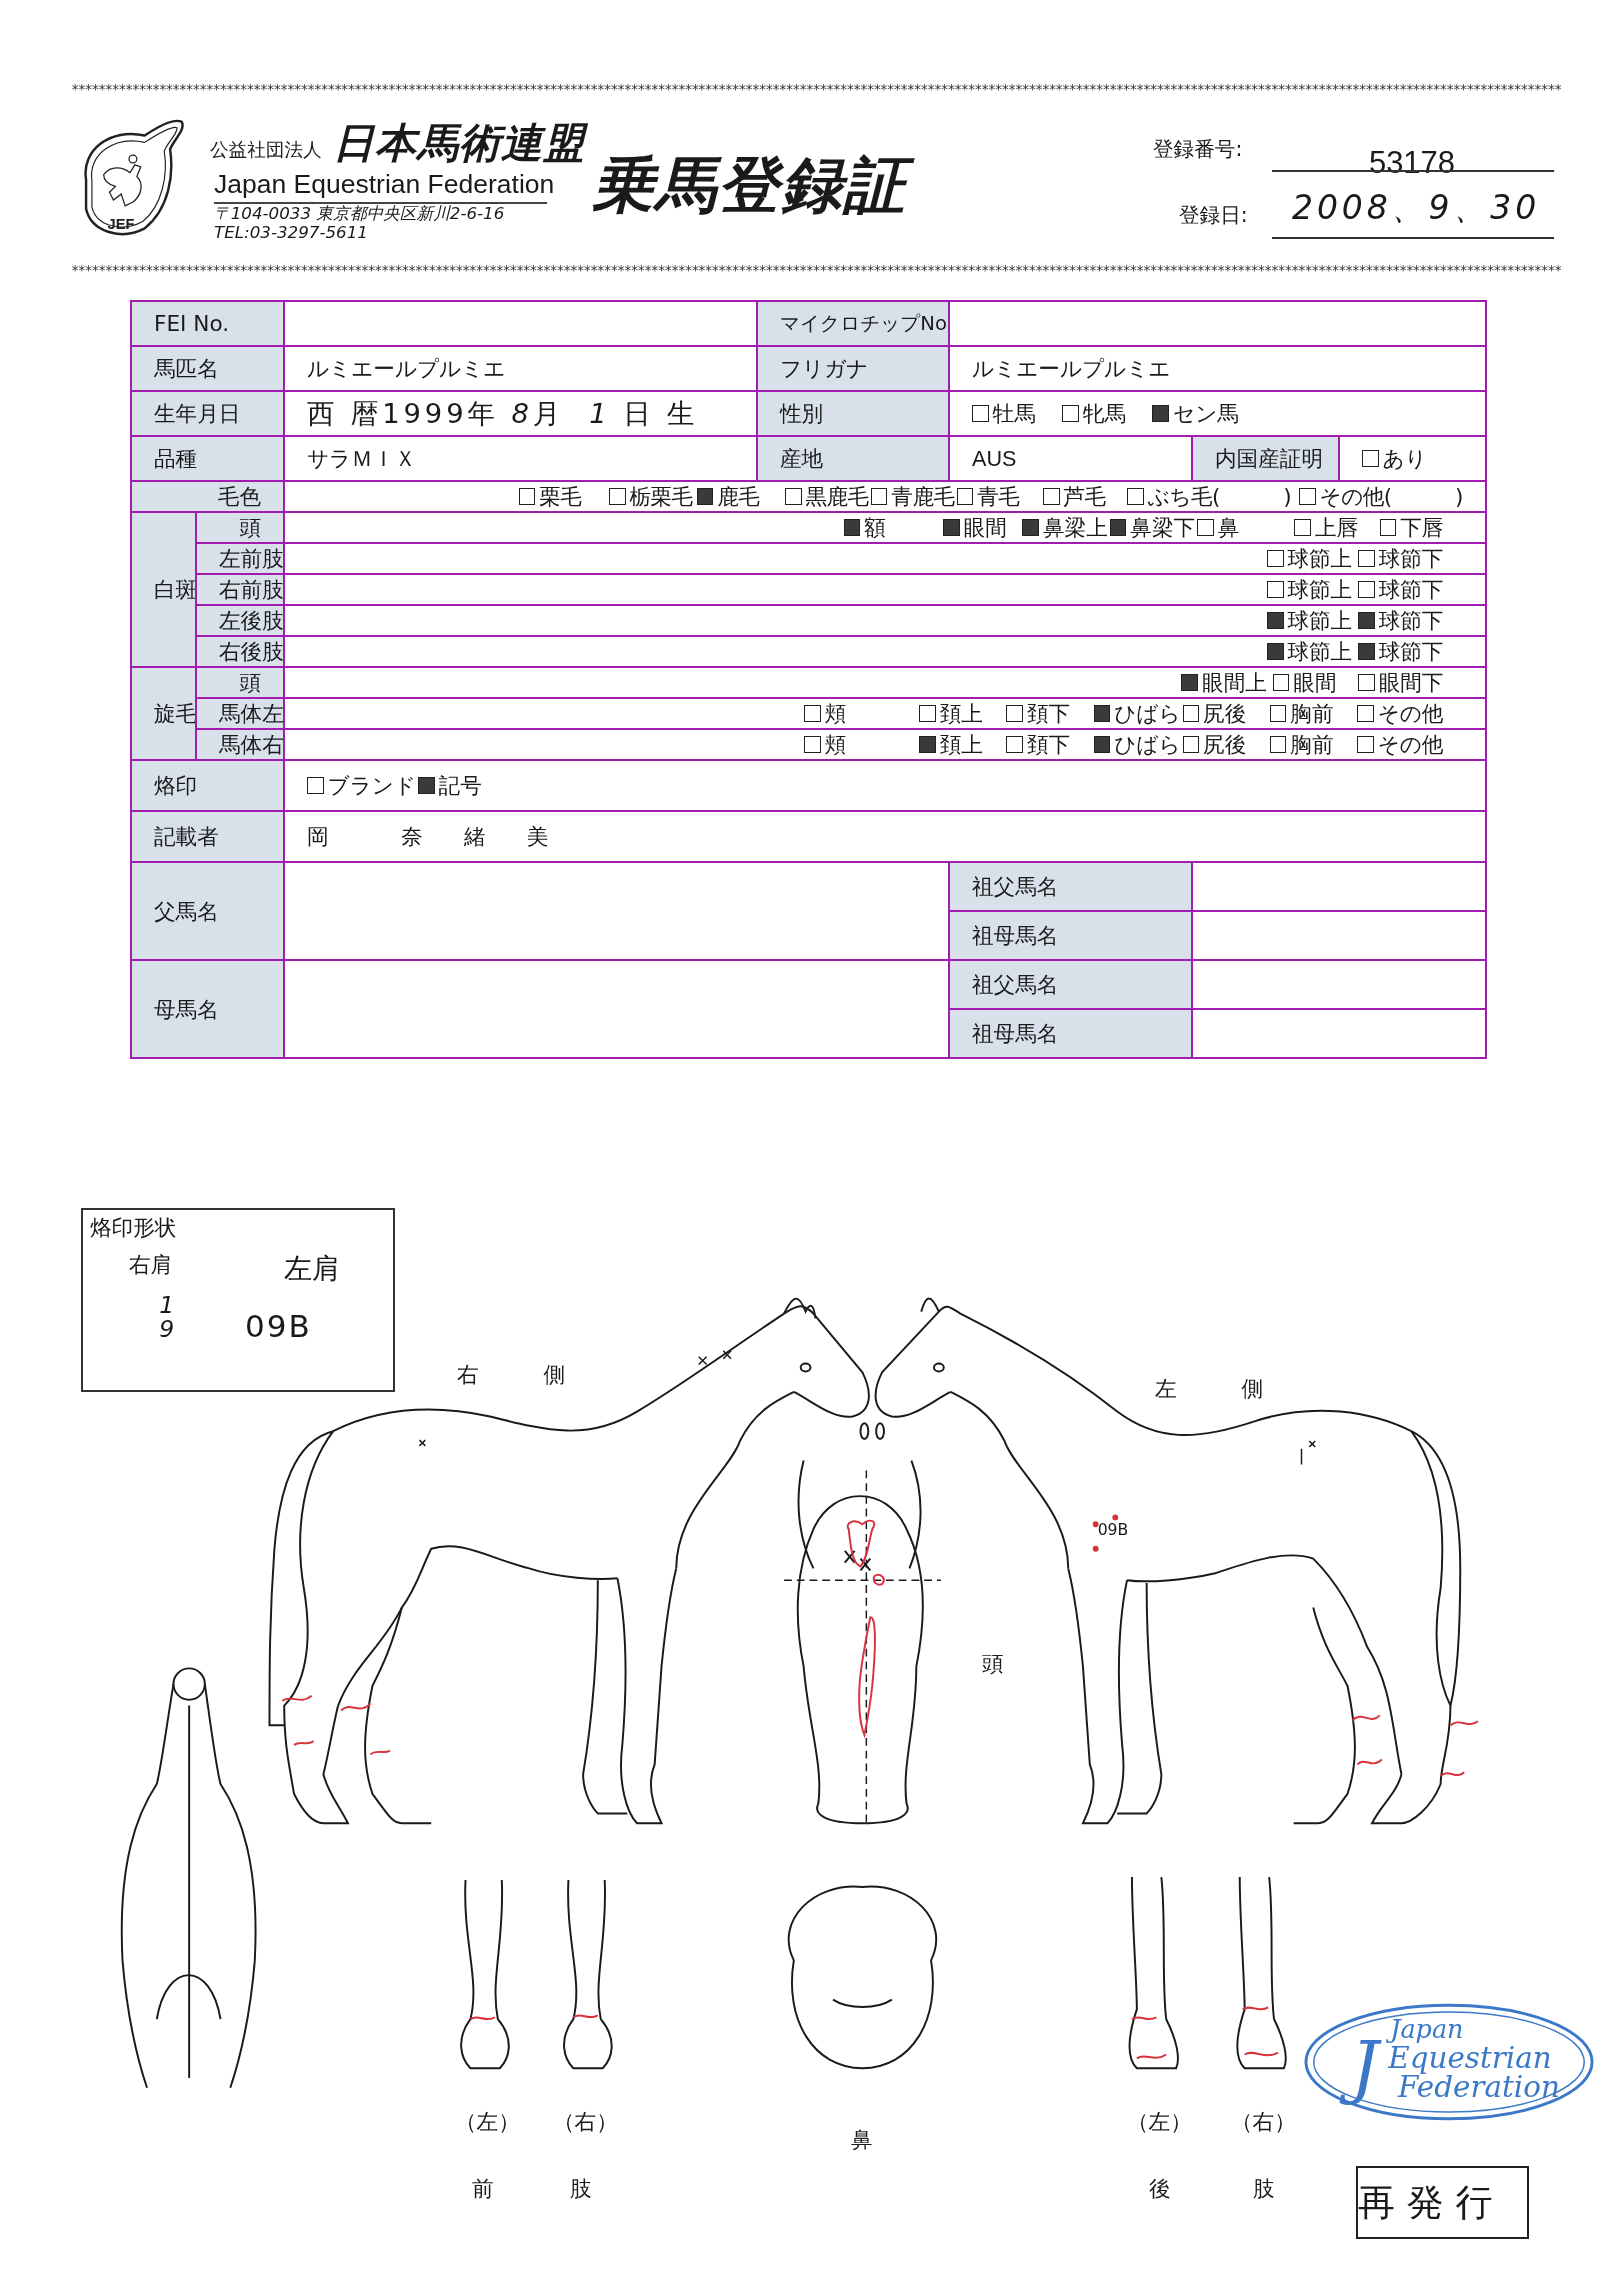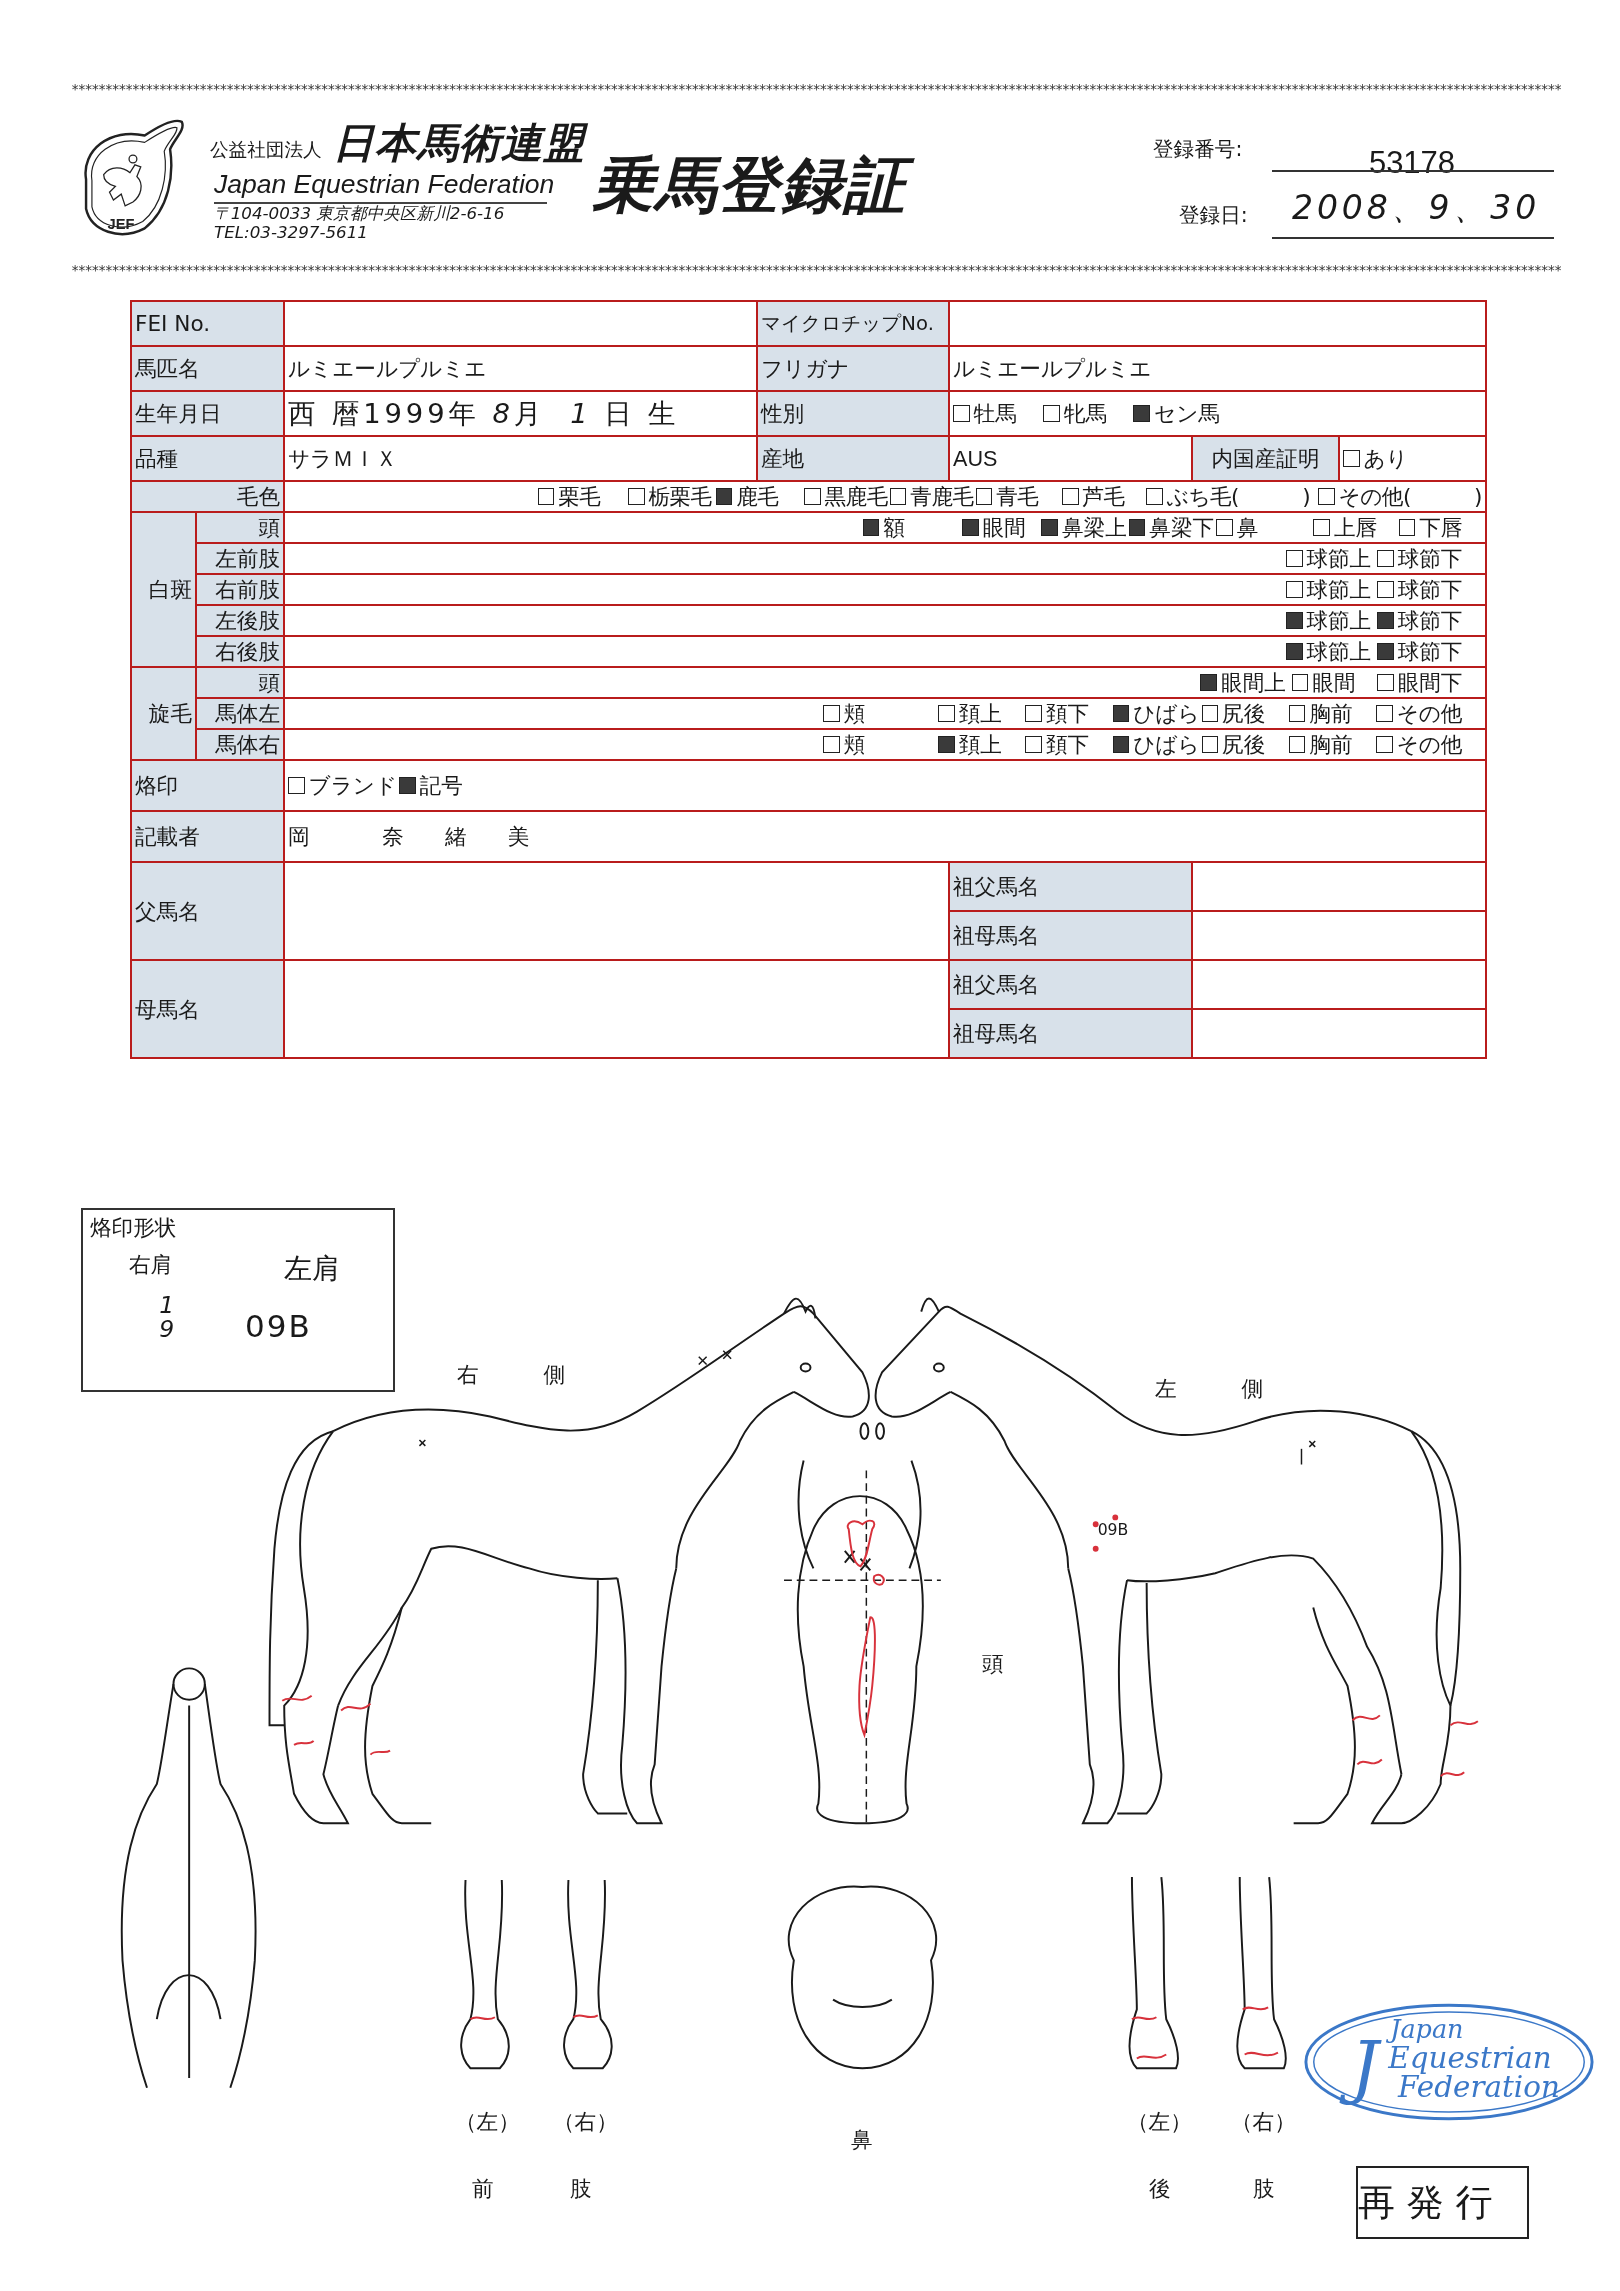--- a/index.html
+++ b/index.html
@@ -3,34 +3,34 @@
 <meta charset="utf-8">
 <style>
   html,body{margin:0;padding:0;background:#fff;}
   body{width:1620px;height:2292px;position:relative;overflow:hidden;font-family:"DejaVu Sans","Liberation Sans",sans-serif;color:#1a1a1a;}
   .stars{position:absolute;left:71px;width:1490px;height:15.7px;overflow:hidden;white-space:nowrap;font-family:"DejaVu Sans Mono",monospace;font-size:13.7px;letter-spacing:-1.5px;color:#333;line-height:15.7px;}
   .abs{position:absolute;}
   
   .logo{left:76px;top:116px;width:110px;height:127px;}
   .org-jp-small{left:210px;top:137px;font-size:18.6px;}
   .org-jp-big{left:333px;top:116px;font-size:41px;font-style:italic;font-weight:bold;letter-spacing:1px;}
-  .org-en{left:214px;top:169px;font-family:"Liberation Sans",sans-serif;font-style:italic;font-size:26.5px;text-align:center;}
+  .org-en{left:214px;top:169px;font-family:"Liberation Sans",sans-serif;font-size:26.5px;text-align:center;}
   .org-rule{left:214px;top:202px;width:333px;border-top:2px solid #444;}
   .org-addr{left:214px;top:204px;font-size:16.7px;font-style:italic;line-height:18.6px;}
   .doc-title{left:592px;top:145px;font-size:61px;font-weight:bold;font-style:italic;letter-spacing:2px;}
   .reg-no-label{left:1153px;top:135px;font-size:20.6px;}
   .reg-no-val{left:1270px;top:127px;width:284px;text-align:center;font-family:"Liberation Sans",sans-serif;font-size:31px;margin-top:18px;}
   .reg-no-line{left:1272px;top:170px;width:282px;border-top:2px solid #333;}
   .reg-date-label{left:1179px;top:201px;font-size:20.6px;}
   .reg-date-val{left:1292px;top:186px;font-family:"DejaVu Sans",sans-serif;font-size:33px;font-style:italic;letter-spacing:3.9px;}
   .reg-date-line{left:1272px;top:237px;width:282px;border-top:2px solid #333;}
 
   
   table.form{position:absolute;left:130px;top:300px;width:1356px;border-collapse:collapse;table-layout:fixed;}
-  table.form td{border:2px solid #b91c1c;padding:0 3px;font-size:21.6px;height:43px;vertical-align:middle;overflow:hidden;white-space:nowrap;}
+  table.form td{border:2px solid #a21caf;padding:0 22px;font-size:21.6px;height:43px;vertical-align:middle;overflow:hidden;white-space:nowrap;}
   td.lbl{background:#d8e1ea;}
   td.big{font-size:31px;}
   .small td{height:29px !important;font-size:20.6px;text-align:right;}
   .cb{display:inline-block;width:14.7px;height:14.7px;border:1.5px solid #222;margin-right:3.9px;vertical-align:-1px;}
   .cb.on{background:#3a3a3a;}
   .opt{display:inline-block;margin-right:19.6px;}
   
   .brand-box{left:81px;top:1208px;width:310px;height:180px;border:2px solid #333;}
   .brand-title{left:90px;top:1213px;font-size:21.6px;}
   .brand-r{left:129px;top:1250px;font-size:21.6px;}

